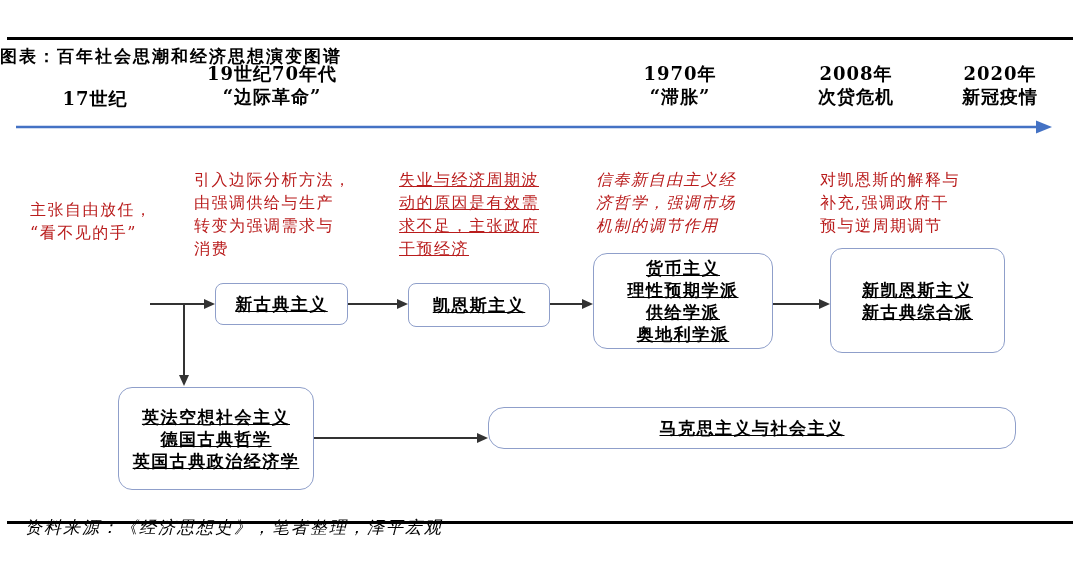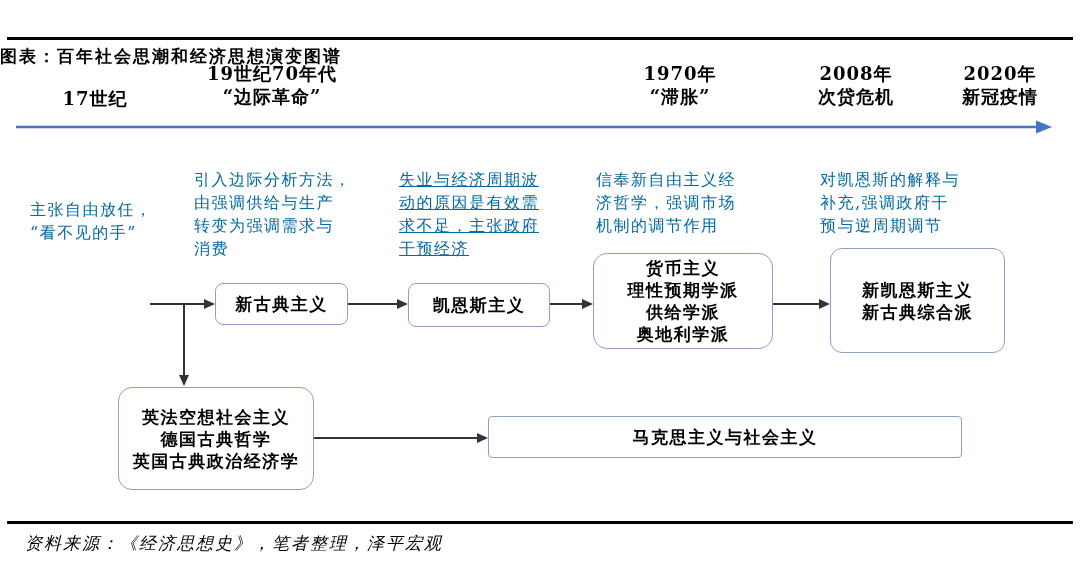--- a/index.html
+++ b/index.html
@@ -20,48 +20,49 @@
     line-height:23px; white-space:pre-line; letter-spacing:1px;
   }
   .era-0 { left:35px;  top:87px; width:120px; }
   .era-1 { left:182px; top:62px; width:180px; }
   .era-2 { left:413px; top:62px; width:150px; }
   .era-3 { left:605px; top:62px; width:150px; }
   .era-4 { left:786px; top:62px; width:140px; }
   .era-5 { left:930px; top:62px; width:140px; }
   .desc {
     position:absolute; font-size:16px; line-height:23px; white-space:pre-line;
-    letter-spacing:1.5px; color:#0369a1;
+    letter-spacing:1.5px; color:#b91c1c;
   }
   .desc-0 { left:30px;  top:198px; width:170px; }
   .desc-1 { left:194px; top:168px; width:195px; }
   .desc-2 { left:399px; top:168px; width:190px;text-decoration:underline; }
-  .desc-3 { left:596px; top:168px; width:190px; }
+  .desc-3 { left:596px; top:168px; width:190px;font-style:italic; }
   .desc-4 { left:820px; top:168px; width:190px; }
   .box {
     position:absolute; box-sizing:border-box; background:#fff;
     border:1.6px solid var(--box-border,#8f9fca);
     display:flex; align-items:center; justify-content:center; text-align:center;
     font-weight:bold; font-size:17px; line-height:22px; white-space:pre-line;
     letter-spacing:1.5px;
+    text-decoration:underline;
   }
   .b-classical { left:42px;  top:284px; width:108px; height:40px;  border-radius:8px; }
   .b-neo       { left:215px; top:283px; width:133px; height:42px;  border-radius:8px; }
   .b-keynes    { left:408px; top:283px; width:142px; height:44px;  border-radius:8px; }
   .b-monet     { left:593px; top:253px; width:180px; height:96px;  border-radius:14px; }
   .b-newk      { left:830px; top:248px; width:175px; height:105px; border-radius:12px; }
   .b-social    { left:118px; top:387px; width:196px; height:103px; border-radius:14px; }
-  .b-marx      { left:488px; top:416px; width:474px; height:42px;  border-radius:4px; }
+  .b-marx      { left:488px; top:407px; width:528px; height:42px;  border-radius:16px; }
   .overlay { position:absolute; left:0; top:0; pointer-events:none; }
   .conn       { stroke:var(--connector,#333); stroke-width:2; }
   .conn-head  { fill:var(--connector,#333); stroke:none; }
   .tl-line    { stroke:var(--timeline-arrow,#4472c4); stroke-width:2.5; }
   .tl-head    { fill:var(--timeline-arrow,#4472c4); stroke:none; }
   .footer {
-    position:absolute; left:25px; top:532px; font-size:17px; font-style:italic;
+    position:absolute; left:25px; top:516px; font-size:17px; font-style:italic;
     letter-spacing:2px;
   }
 </style>
 </head>
 <body>
 
 <div class="page">
 
   <div class="title">图表：百年社会思潮和经济思想演变图谱</div>
   <div class="rule rule-top"></div>

